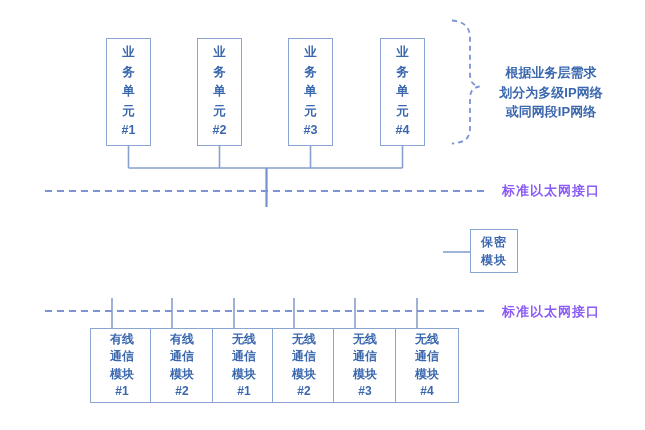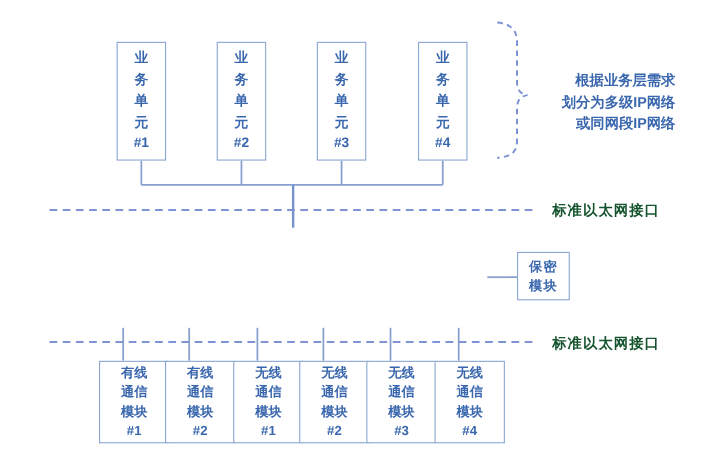--- a/index.html
+++ b/index.html
@@ -22,28 +22,28 @@
   }
   .label-text{white-space:pre-line;display:block;}
   .unit-box{top:38px;width:45px;height:108px;font-size:12.5px;line-height:19.5px;}
   .unit1{left:106px;} .unit2{left:197px;} .unit3{left:288px;} .unit4{left:380px;}
   .device-box{left:90px;top:207px;width:353px;height:91px;font-size:18px;letter-spacing:2.5px;}
   .security-box{left:470px;top:229px;width:48px;height:44px;font-size:12px;line-height:18px;letter-spacing:1px;}
   .module-box{top:328px;width:64px;height:75px;font-size:12px;line-height:17.5px;}
   .mod1{left:90px;} .mod2{left:150px;} .mod3{left:212px;} .mod4{left:272px;} .mod5{left:333px;} .mod6{left:395px;}
   .iface-label{
     position:absolute;left:502px;width:120px;
-    color:#14532d;font-weight:bold;font-size:13px;line-height:14px;
+    color:#8b5cf6;font-weight:bold;font-size:13px;line-height:14px;
     letter-spacing:1px;white-space:nowrap;
   }
   .iface-top{top:184px;}
   .iface-bottom{top:305px;}
   .annotation{
     position:absolute;left:488px;top:63px;width:126px;
-    text-align:right;color:#3a67ae;font-weight:bold;
+    text-align:center;color:#3a67ae;font-weight:bold;
     font-size:13px;line-height:19.5px;white-space:pre-line;
   }
 </style>
 </head>
 <body>
 
 <div class="canvas">
 
   <svg class="svg-layer" viewBox="0 0 645 430">
 

